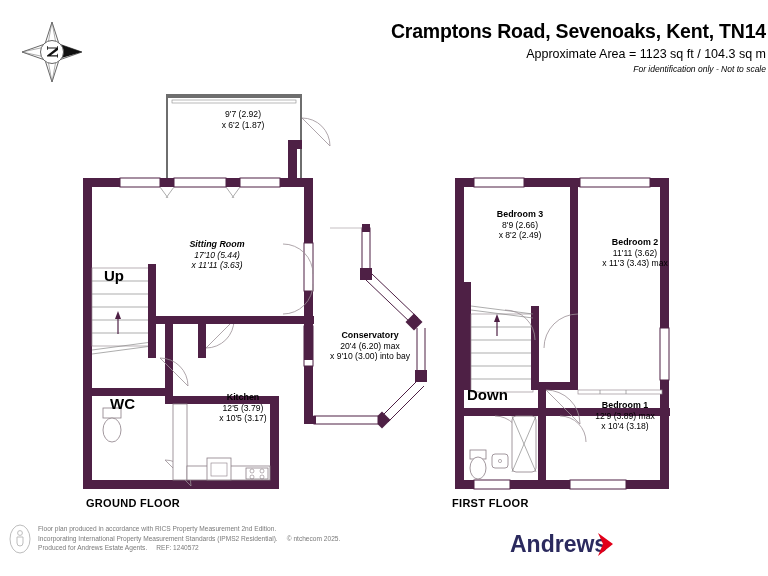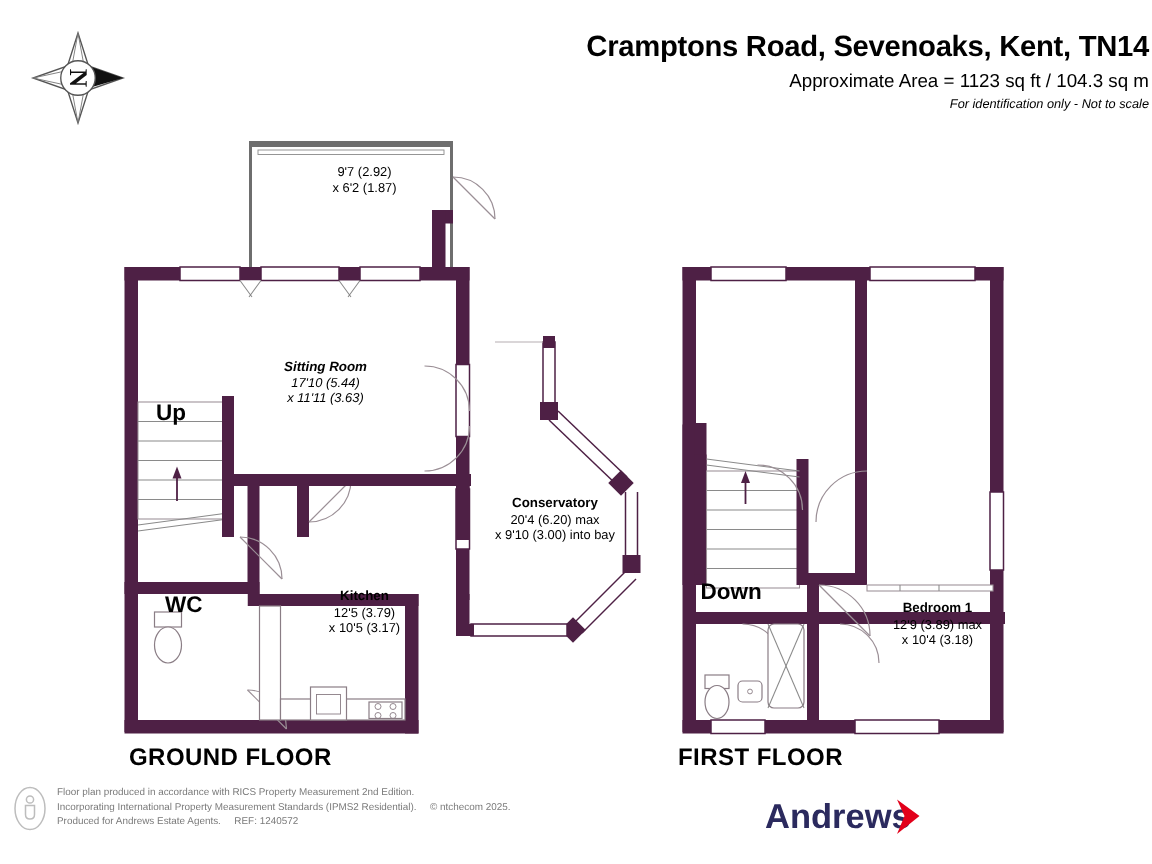--- a/index.html
+++ b/index.html
@@ -62,21 +62,21 @@
   #plan {
     position: absolute;
     left: 0;
     top: 78px;
     width: 768px;
     height: 436px;
   }
 
   .floor-label {
     position: absolute;
-    font-size: 16px;
+    font-size: 11px;
     font-weight: bold;
     letter-spacing: 0.3px;
   }
   #ground-floor-label { left: 86px; top: 419px; }
   #first-floor-label  { left: 452px; top: 419px; }
 
   
   .room-text {
     position: absolute;
     text-align: center;
@@ -386,21 +386,31 @@
   <div class="room-text" style="left:296px; top:252px; width:148px;">
     <span class="rname">Conservatory</span>
     <span class="rdim">20'4 (6.20) max</span>
     <span class="rdim">x 9'10 (3.00) into bay</span>
   </div>
 
   <div class="small-label" style="left:104px; top:189px;">Up</div>
   <div class="small-label" style="left:110px; top:317px;">WC</div>
 
   
-
+  <div class="room-text" style="left:462px; top:131px; width:116px;">
+    <span class="rname">Bedroom 3</span>
+    <span class="rdim">8'9 (2.66)</span>
+    <span class="rdim">x 8'2 (2.49)</span>
+  </div>
+
+  <div class="room-text" style="left:570px; top:159px; width:130px;">
+    <span class="rname">Bedroom 2</span>
+    <span class="rdim">11'11 (3.62)</span>
+    <span class="rdim">x 11'3 (3.43) max</span>
+  </div>
 
   <div class="room-text" style="left:558px; top:322px; width:134px;">
     <span class="rname">Bedroom 1</span>
     <span class="rdim">12'9 (3.89) max</span>
     <span class="rdim">x 10'4 (3.18)</span>
   </div>
 
 
   <div class="small-label" style="left:467px; top:308px;">Down</div>
 

